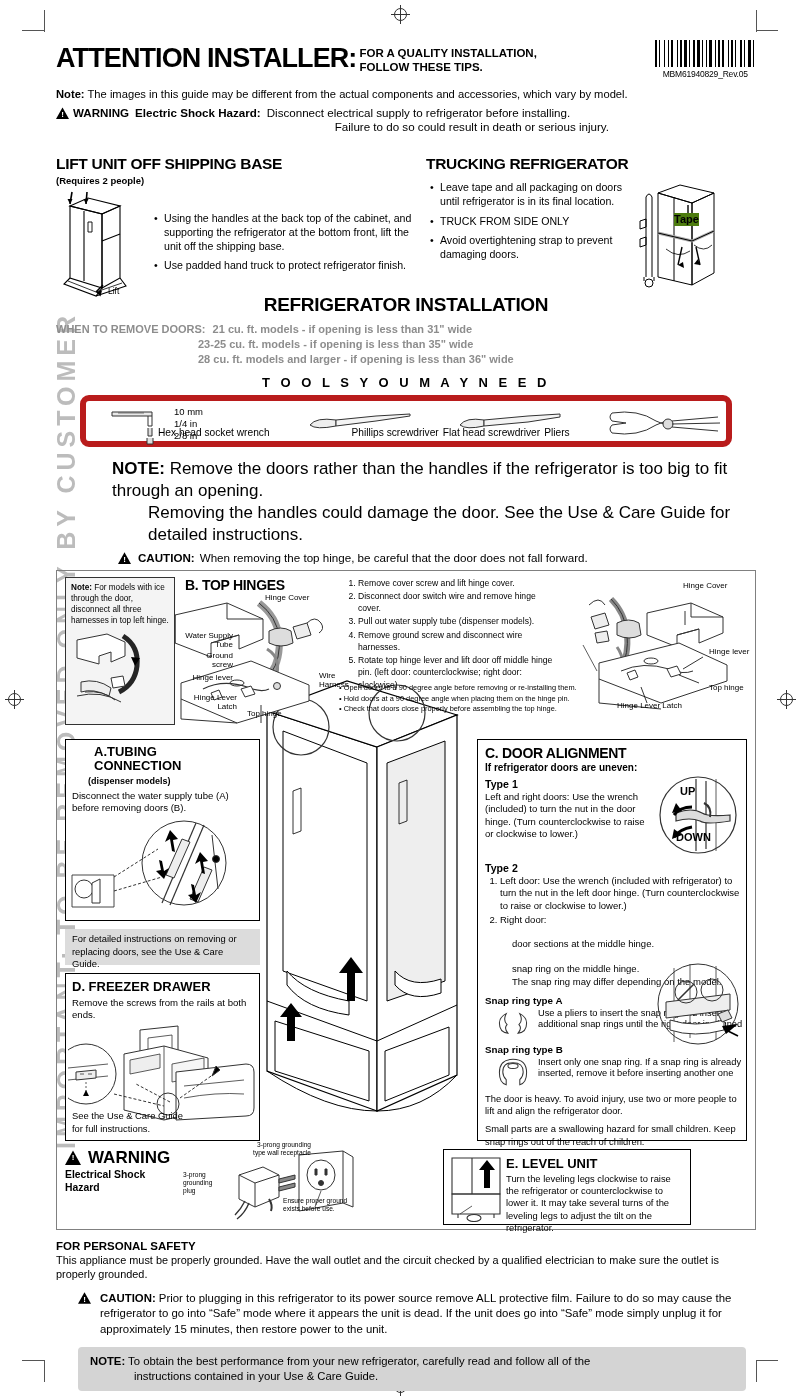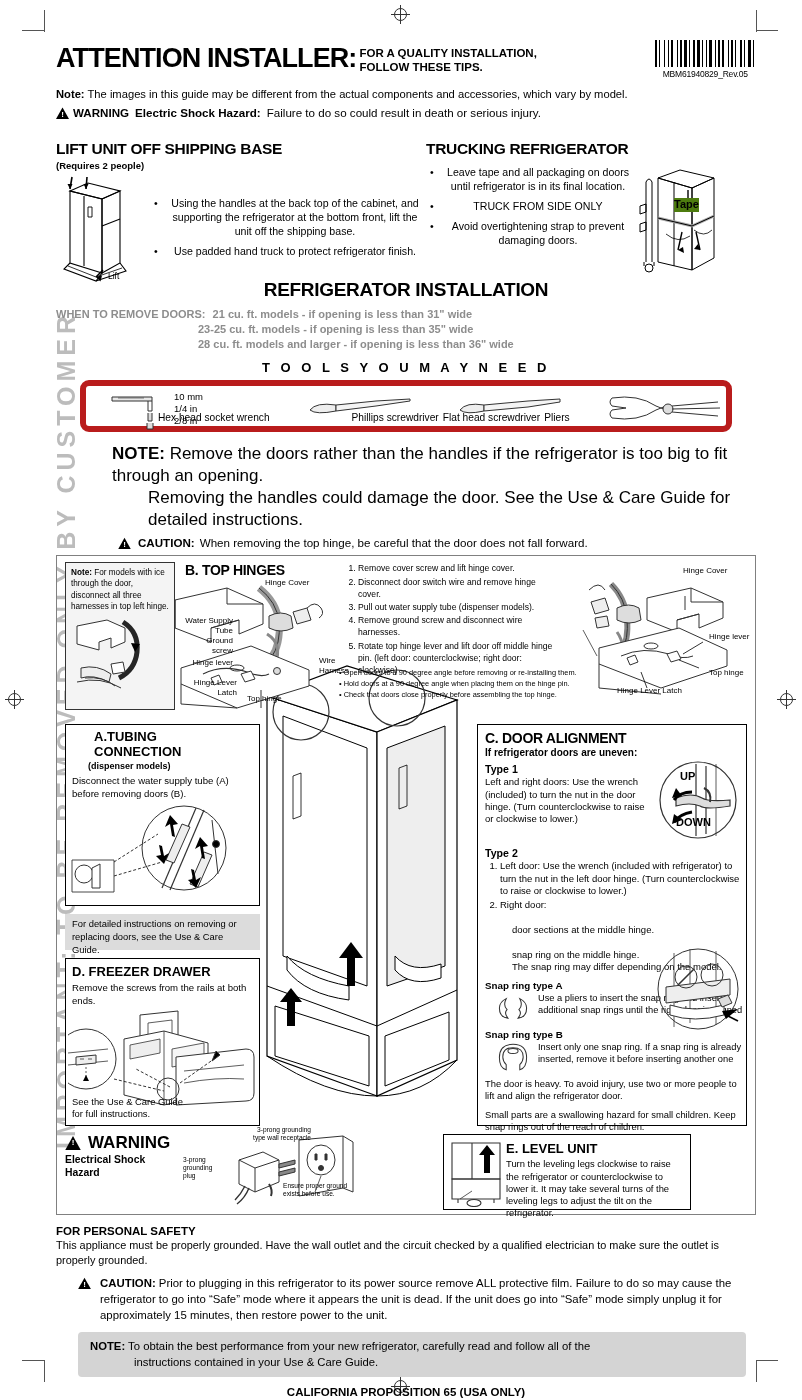--- a/index.html
+++ b/index.html
@@ -63,21 +63,21 @@
   .warn-body div:nth-child(2) { margin-left: 68px; }
 
   
   .cols { display: flex; margin-top: 20px; }
   .col-l { width: 370px; }
   .col-r { width: 330px; position: relative; }
   .h2 { font-size: 15.5px; font-weight: bold; letter-spacing: -0.3px; }
   .sub-req { font-size: 9.5px; font-weight: bold; margin-top: 2px; }
   .bullets { font-size: 10.6px; line-height: 1.3; }
   .bullets li { margin-bottom: 6px; }
-  ul.bullets { margin: 0; padding-left: 14px; list-style: none; text-align: center; }
+  ul.bullets { margin: 0; padding-left: 14px; list-style: none; }
   ul.bullets li { position: relative; }
   ul.bullets li::before { content: "\2022"; position: absolute; left: -10px; }
 
   .lift-wrap { display: flex; }
   .lift-art { width: 88px; flex: none; position: relative; }
   .lift-txt { padding-top: 26px; padding-left: 6px; }
 
   
   .h1c { text-align: center; font-size: 19px; font-weight: bold;
          letter-spacing: -0.3px; margin-top: -4px; }
@@ -274,20 +274,21 @@
 
   <div class="note-line">
     <b>Note:</b><span> The images in this guide may be different from the actual components and accessories, which vary by model.</span>
   </div>
 
   <div class="warnrow">
     <span class="tri outline"></span>
     <span class="warn-bold">WARNING</span>
     <span class="warn-bold" style="margin-left:6px;">Electric Shock Hazard:</span>
     <span class="warn-body">
+      <div>Disconnect electrical supply to refrigerator before installing.</div>
       <div>Failure to do so could result in death or serious injury.</div>
     </span>
   </div>
 
   <div class="cols">
     <div class="col-l">
       <div class="h2">LIFT UNIT OFF SHIPPING BASE</div>
       <div class="sub-req">(Requires 2 people)</div>
       <div class="lift-wrap">
         <div class="lift-art">

